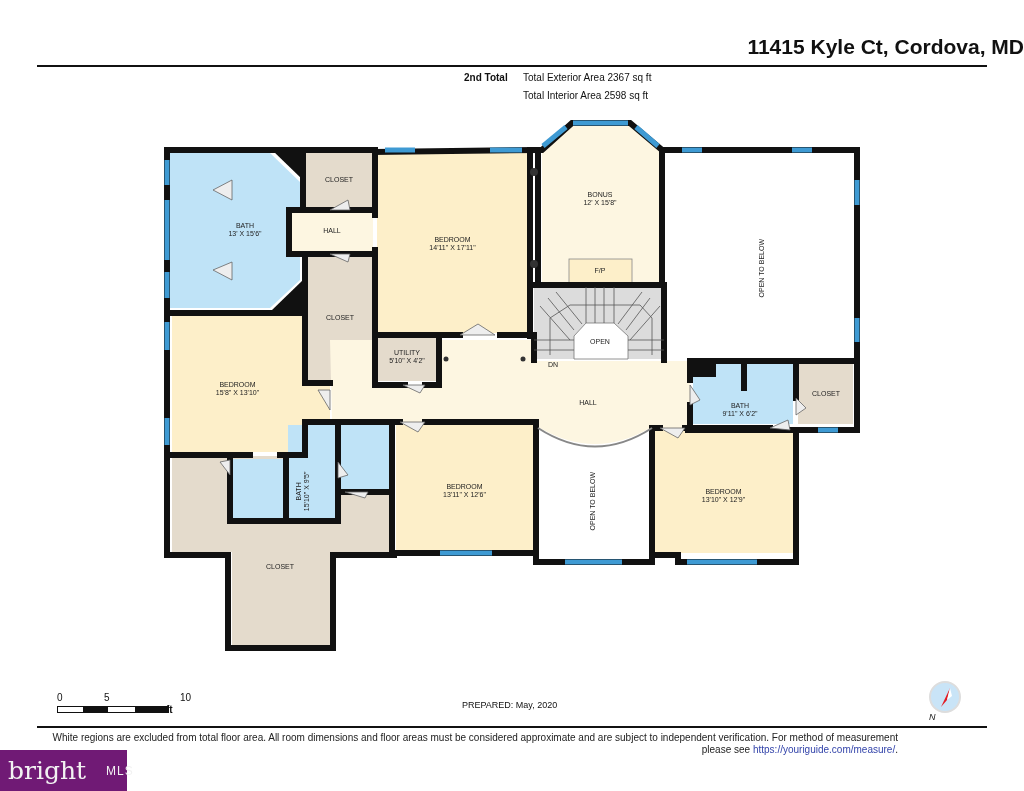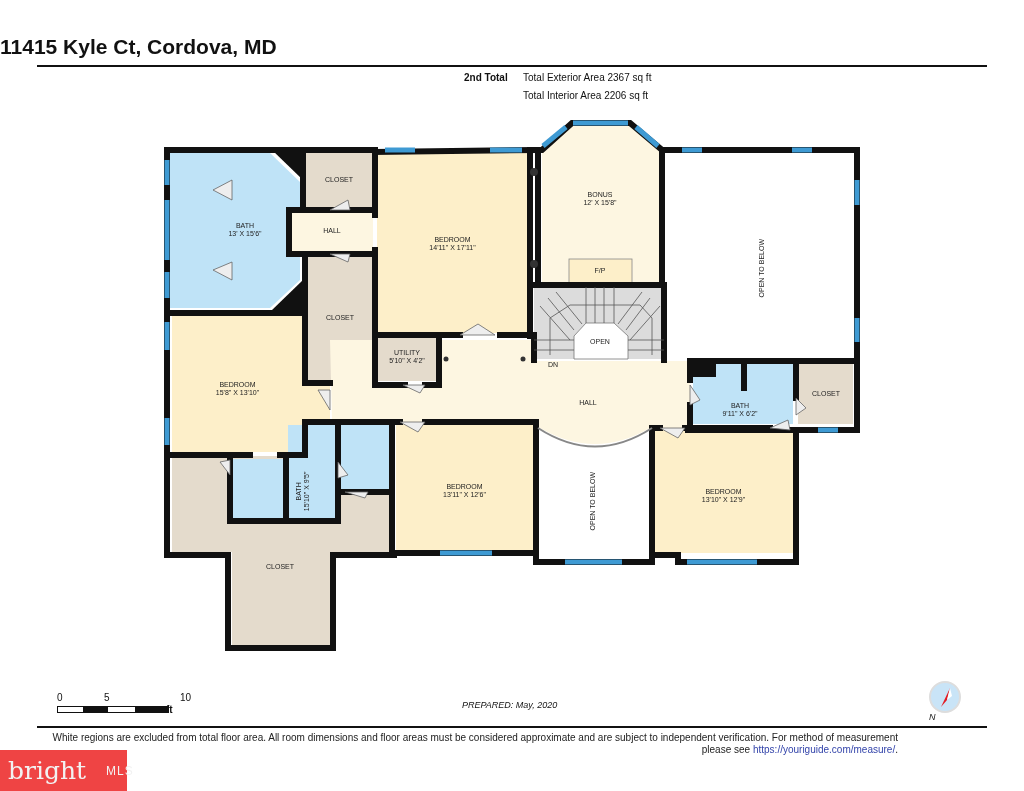--- a/index.html
+++ b/index.html
@@ -1,46 +1,46 @@
 <!DOCTYPE html>
 <html><head>
 <meta charset="utf-8">
 <style>
   html, body { margin:0; padding:0; background:#ffffff; }
   body { width:1024px; height:791px; position:relative; overflow:hidden;
          font-family:"Liberation Sans", sans-serif; color:#111; }
-  .title { position:absolute; left:0; width:1024px; top:35px; text-align:left;
+  .title { position:absolute; left:0; width:1024px; top:35px; text-align:right;
            font-size:21px; font-weight:bold; color:#111; }
   .rule { position:absolute; left:37px; width:950px; height:2px; background:#111; }
   .floor-label { position:absolute; left:464px; top:72px; font-size:10px; font-weight:bold; }
   .area-ext { position:absolute; left:523px; top:72px; font-size:10px; }
   .area-int { position:absolute; left:523px; top:90px; font-size:10px; }
   .plan { position:absolute; left:0; top:0; width:1024px; height:791px; }
   .lbl { position:absolute; font-size:7px; text-align:center; color:#222; line-height:1.2; text-transform:uppercase; }
   .vert { transform:rotate(-90deg); white-space:nowrap; }
   .scale { position:absolute; left:57px; top:692px; font-size:10px; }
   .scale-bar { position:absolute; left:57px; top:706px; width:110px; height:5px; border:1px solid #111; }
   .scale-seg { position:absolute; top:0; height:5px; background:#111; }
-  .prepared { position:absolute; left:462px; top:700px; font-size:9px;font-style:italic; }
+  .prepared { position:absolute; left:462px; top:700px; font-size:9px; }
   .disclaimer { position:absolute; left:38px; top:732px; width:860px; font-size:10px; line-height:1.2; color:#222;text-align:right; }
   .disclaimer a { color:#3344aa; text-decoration:none; }
-  .bright { position:absolute; left:0; top:750px; width:127px; height:41px; background:#ef4444;
+  .bright { position:absolute; left:0; top:750px; width:127px; height:41px; background:#701a75;
             color:#f2f2f2; display:flex; align-items:center; padding-left:8px; box-sizing:border-box; }
   .bright .b1 { font-family:"DejaVu Serif", serif; font-size:25px; }
   .bright .b2 { font-size:12px; margin-left:20px; letter-spacing:1px; }
   .compass { position:absolute; left:928px; top:680px; width:34px; height:34px; }
 </style>
 </head>
 <body>
 
 <div class="title">11415 Kyle Ct, Cordova, MD</div>
 <div class="rule" style="top:65px;"></div>
 <div class="floor-label">2nd Total</div>
 <div class="area-ext">Total Exterior Area 2367 sq ft</div>
-<div class="area-int">Total Interior Area 2206 sq ft</div>
+<div class="area-int">Total Interior Area 2598 sq ft</div>
 
 <svg class="plan" viewBox="0 0 1024 791" xmlns="http://www.w3.org/2000/svg">
 
   <g>
 
     <polygon points="169,153 270,153 300,182 300,280 270,308 169,308" fill="#bfe3f7"></polygon>
 
     <rect x="305" y="153" width="68" height="55" fill="#e4dbcc"></rect>
 
     <rect x="291" y="212" width="82" height="40" fill="#fdf6e1"></rect>

